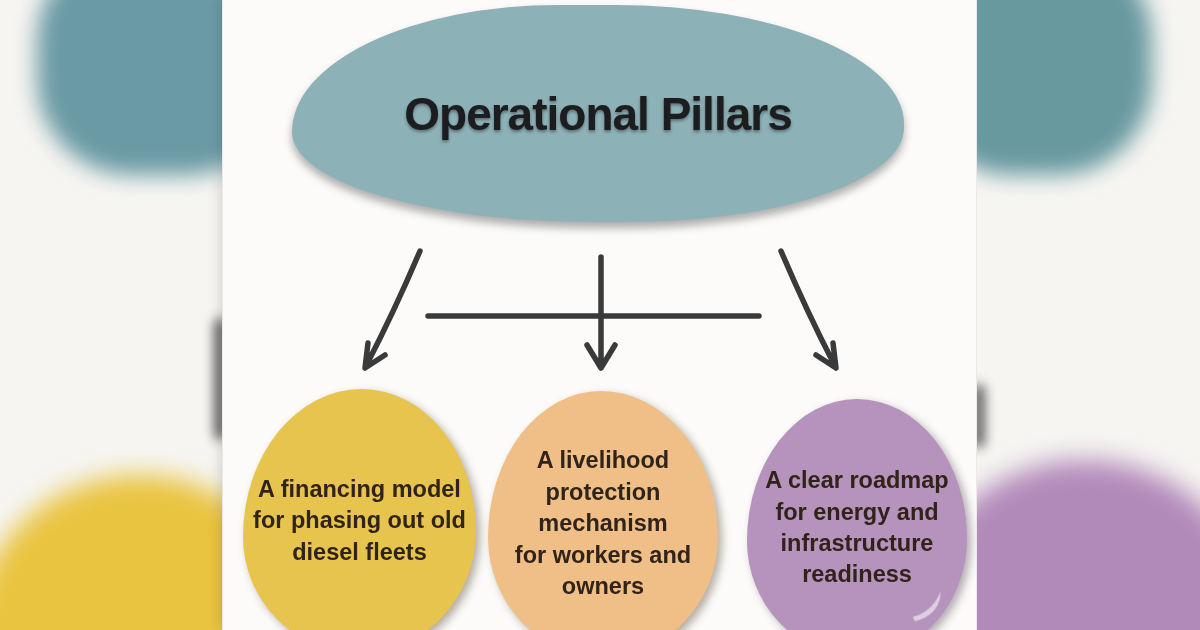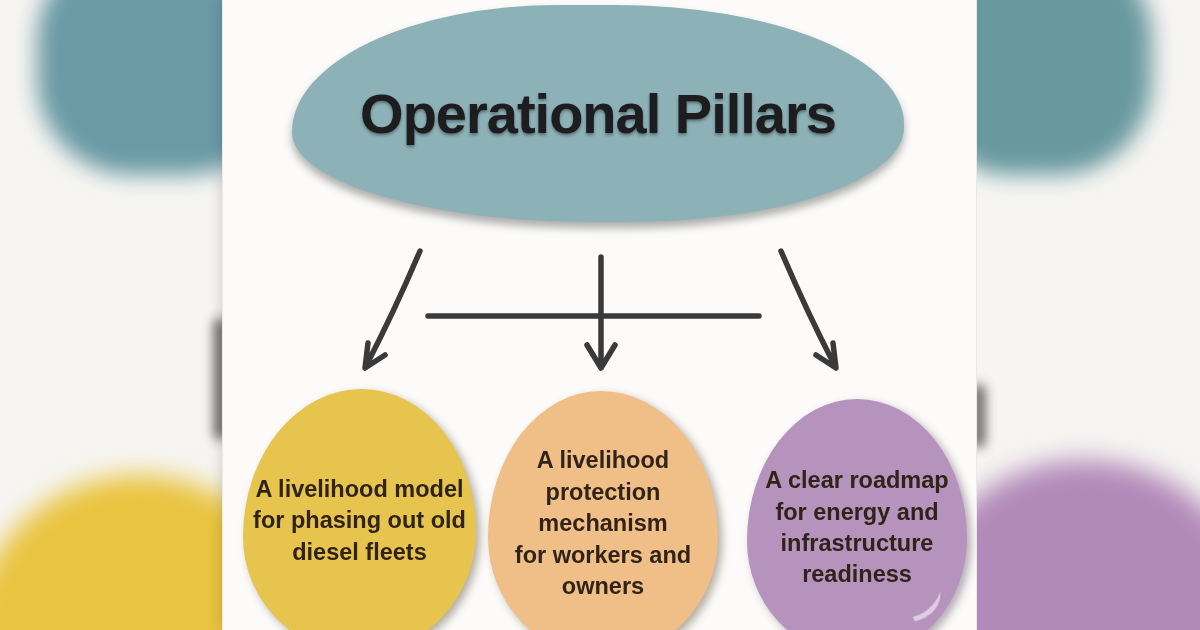--- a/index.html
+++ b/index.html
@@ -59,21 +59,21 @@
 
   .header-blob {
     position: absolute; left: 69px; top: 5px;
     width: 612px; height: 217px;
     background: #8cb1b7;
     border-radius: 46% 50% 48% 52% / 62% 58% 46% 44%;
     box-shadow: 0 6px 9px rgba(50,55,55,.4);
     display: flex; align-items: center; justify-content: center;
   }
   .title {
-    font-size: 56px; font-weight: 700; color: #1d1d20;
+    font-size: 46px; font-weight: 700; color: #1d1d20;
     letter-spacing: -1px;
     text-shadow: 0 2px 3px rgba(30,35,35,.45);
   }
 
   .arrows { position: absolute; left: 0; top: 0; width: 755px; height: 630px; }
 
   .pillar {
     position: absolute;
     display: flex; align-items: center; justify-content: center;
     text-align: center;
@@ -128,21 +128,21 @@
     <svg class="arrows" viewBox="0 0 755 630" xmlns="http://www.w3.org/2000/svg">
       <g fill="none" stroke="#3a3a3a" stroke-width="5.5" stroke-linecap="round" stroke-linejoin="round">
         <path d="M205,316 H536"></path>
         <path d="M378,257 V362 M364,345 L378,368 L392,345"></path>
         <path d="M197,251 Q171,312 144,364 M162,355 L142,368 L145,343"></path>
         <path d="M558,251 Q584,312 611,364 M593,355 L613,368 L610,343"></path>
       </g>
     </svg>
 
     <div class="pillar pillar-financing">
-      <span class="pillar-text">A livelihood model
+      <span class="pillar-text">A financing model
 for phasing out old
 diesel fleets</span>
     </div>
 
     <div class="pillar pillar-livelihood">
       <span class="pillar-text">A livelihood
 protection mechanism
 for workers and
 owners</span>
     </div>

